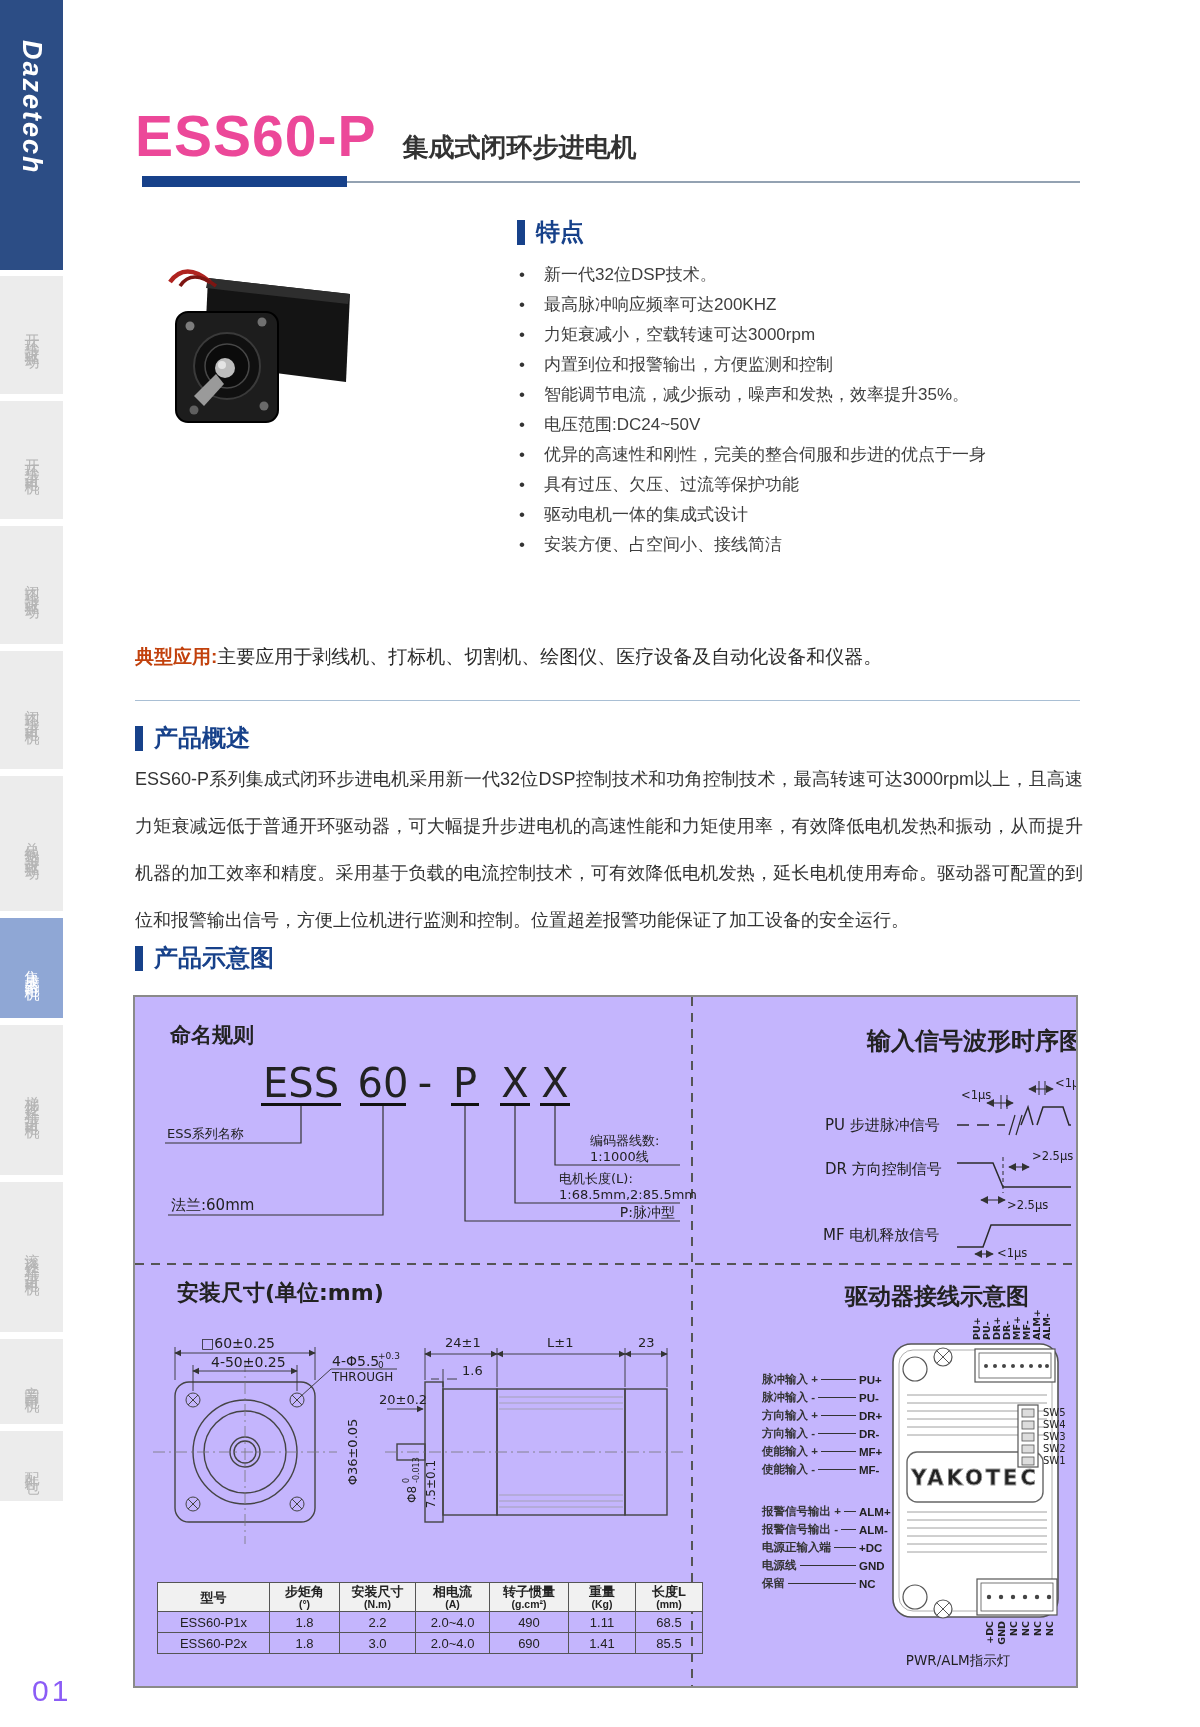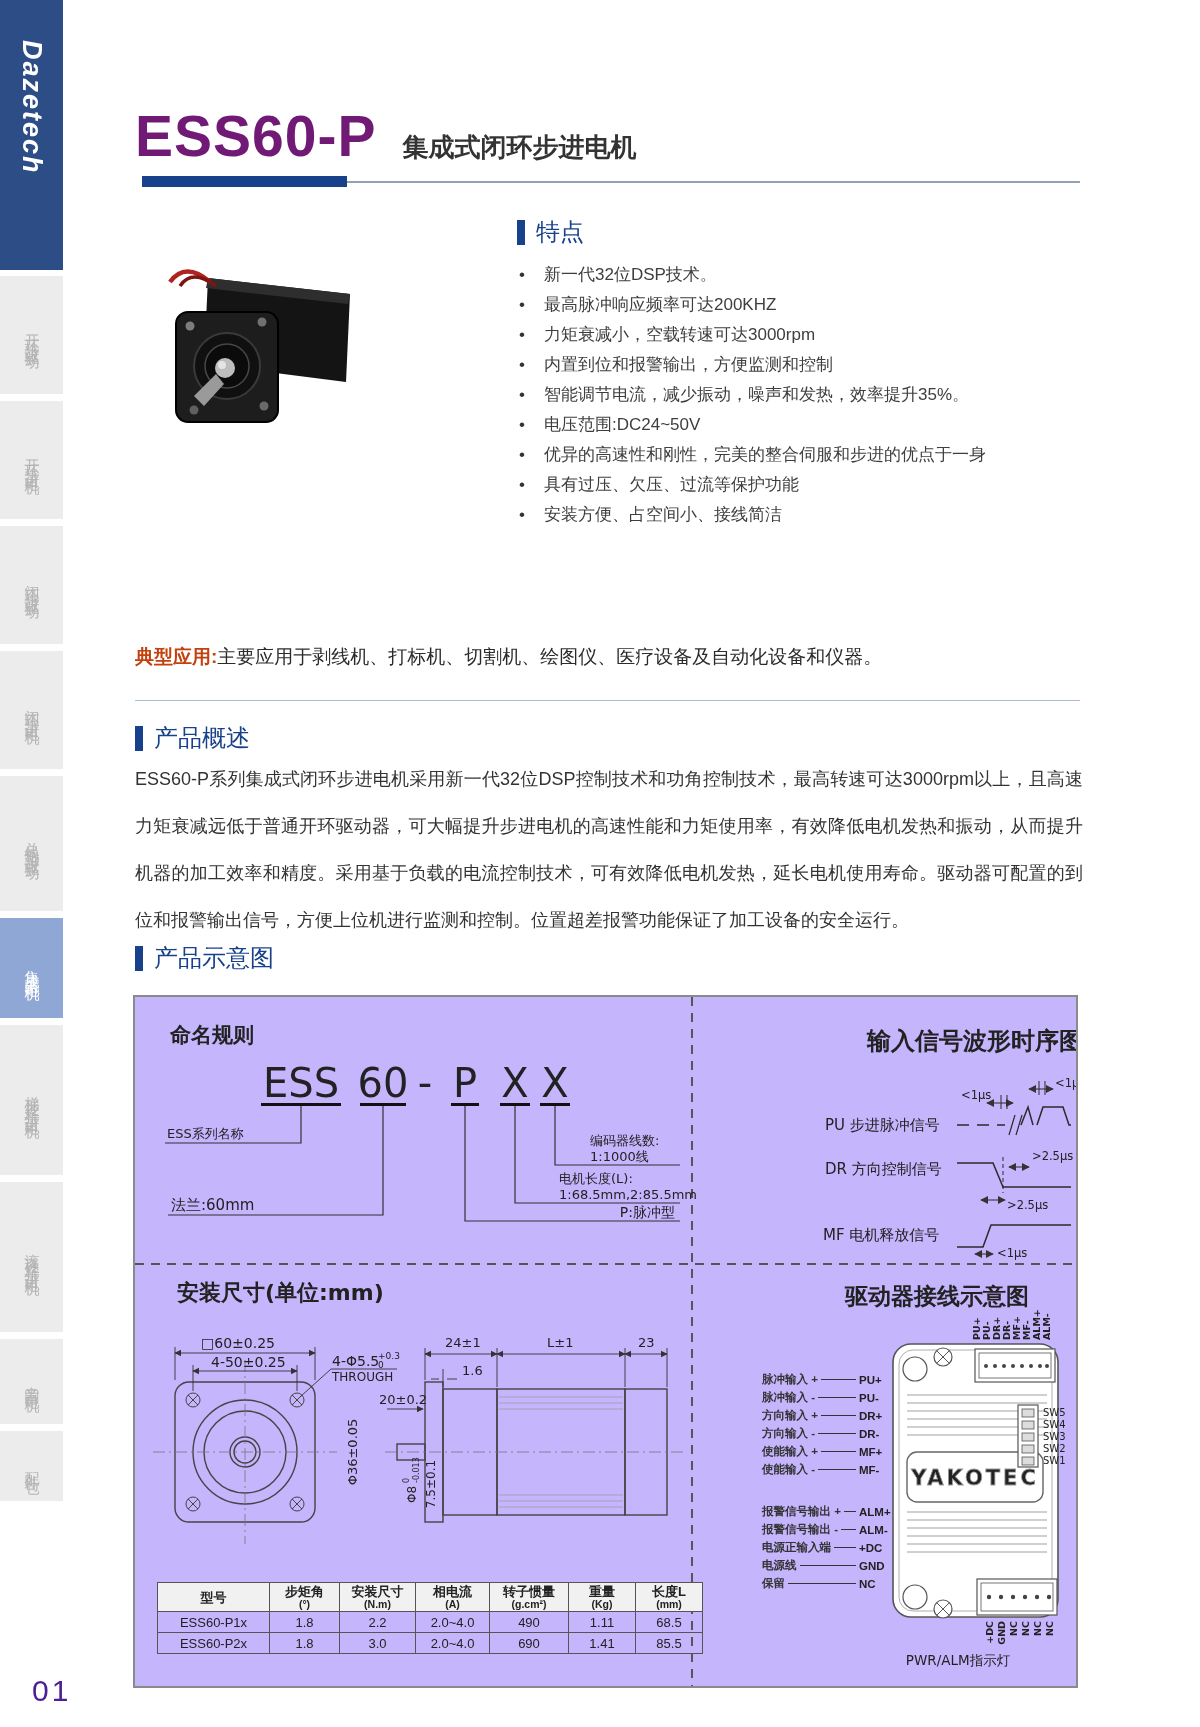--- a/index.html
+++ b/index.html
@@ -9,34 +9,34 @@
 
   
   .sidebar { position:absolute; left:0; top:0; width:63px; height:1727px; background:#fff; }
   .logo-block { position:absolute; left:0; top:0; width:63px; height:270px; background:#2c4d85; display:flex; align-items:flex-start; justify-content:center; }
   .logo { writing-mode:vertical-rl; color:#fff; font-size:27px; font-weight:bold; font-style:italic; letter-spacing:2px; padding-top:40px; }
   .side-items { position:absolute; left:0; top:276px; width:63px; display:flex; flex-direction:column; gap:7px; }
   .side-item { width:63px; background:#ececec; color:#b5b5b5; display:flex; align-items:center; justify-content:center; }
   .side-item span { writing-mode:vertical-rl; text-orientation:upright; font-size:15px; letter-spacing:4px; }
   .side-item.active { background:#8fa7d5; color:#fff; }
   .h6{height:118px} .h7{height:135px} .h8{height:150px} .h5{height:100px} .h4{height:85px} .h3{height:70px}
-  .page-num { position:absolute; left:32px; top:1674px; font-size:30px; color:#4c1d95; letter-spacing:3px; }
+  .page-num { position:absolute; left:32px; top:1674px; font-size:30px; color:#8b5cf6; letter-spacing:3px; }
 
   
   .title-row { position:absolute; left:135px; top:103px; display:flex; align-items:baseline; }
-  .model { font-size:57px; font-weight:bold; color:#701a75; letter-spacing:1px; }
+  .model { font-size:57px; font-weight:bold; color:#ec4899; letter-spacing:1px; }
   .subtitle { font-size:26px; font-weight:600; color:#333; margin-left:26px; }
   .title-rule { position:absolute; left:135px; top:176px; width:945px; height:12px; }
   .title-rule .thick { position:absolute; left:7px; top:0; width:205px; height:11px; background:#17418a; }
   .title-rule .thin { position:absolute; left:212px; top:5px; right:0; height:2px; background:#93a2b2; }
 
   
   .sec-head { position:absolute; display:flex; align-items:center; }
   .sec-bar { width:8px; height:25px; background:#17418a; margin-right:11px; }
-  .sec-title { font-size:24px; font-weight:normal; color:#17418a; }
+  .sec-title { font-size:24px; font-weight:bold; color:#17418a; }
 
   
   .features { position:absolute; left:517px; top:216px; width:575px; }
   .features ul { list-style:none; margin-top:12px; }
   .features li { position:relative; padding-left:27px; font-size:17px; color:#3e3e3e; line-height:30px; }
   .features li::before { content:"•"; position:absolute; left:2px; top:0; color:#333; }
 
   
   .applications { position:absolute; left:135px; top:644px; width:948px; font-size:19px; color:#2b2b2b; }
   .applications b { color:#c2410c; }
@@ -142,20 +142,21 @@
     </div>
     <ul>
       <li>新一代32位DSP技术。</li>
       <li>最高脉冲响应频率可达200KHZ</li>
       <li>力矩衰减小，空载转速可达3000rpm</li>
       <li>内置到位和报警输出，方便监测和控制</li>
       <li>智能调节电流，减少振动，噪声和发热，效率提升35%。</li>
       <li>电压范围:DC24~50V</li>
       <li>优异的高速性和刚性，完美的整合伺服和步进的优点于一身</li>
       <li>具有过压、欠压、过流等保护功能</li>
+      <li>驱动电机一体的集成式设计</li>
       <li>安装方便、占空间小、接线简洁</li>
     </ul>
   </div>
 
   <div class="applications">
     <b>典型应用:</b><span>主要应用于剥线机、打标机、切割机、绘图仪、医疗设备及自动化设备和仪器。</span>
   </div>
 
   <div class="divider"></div>
 

